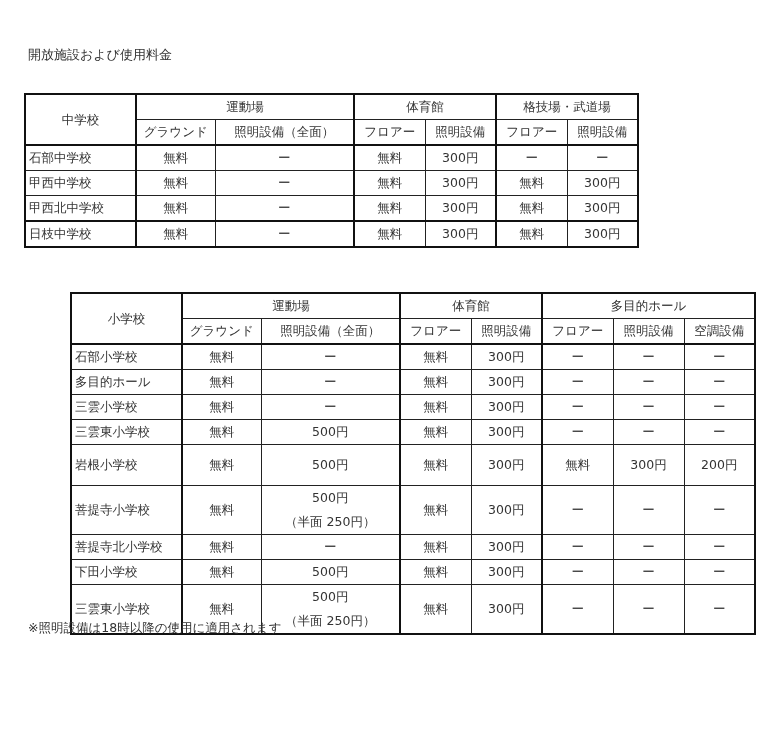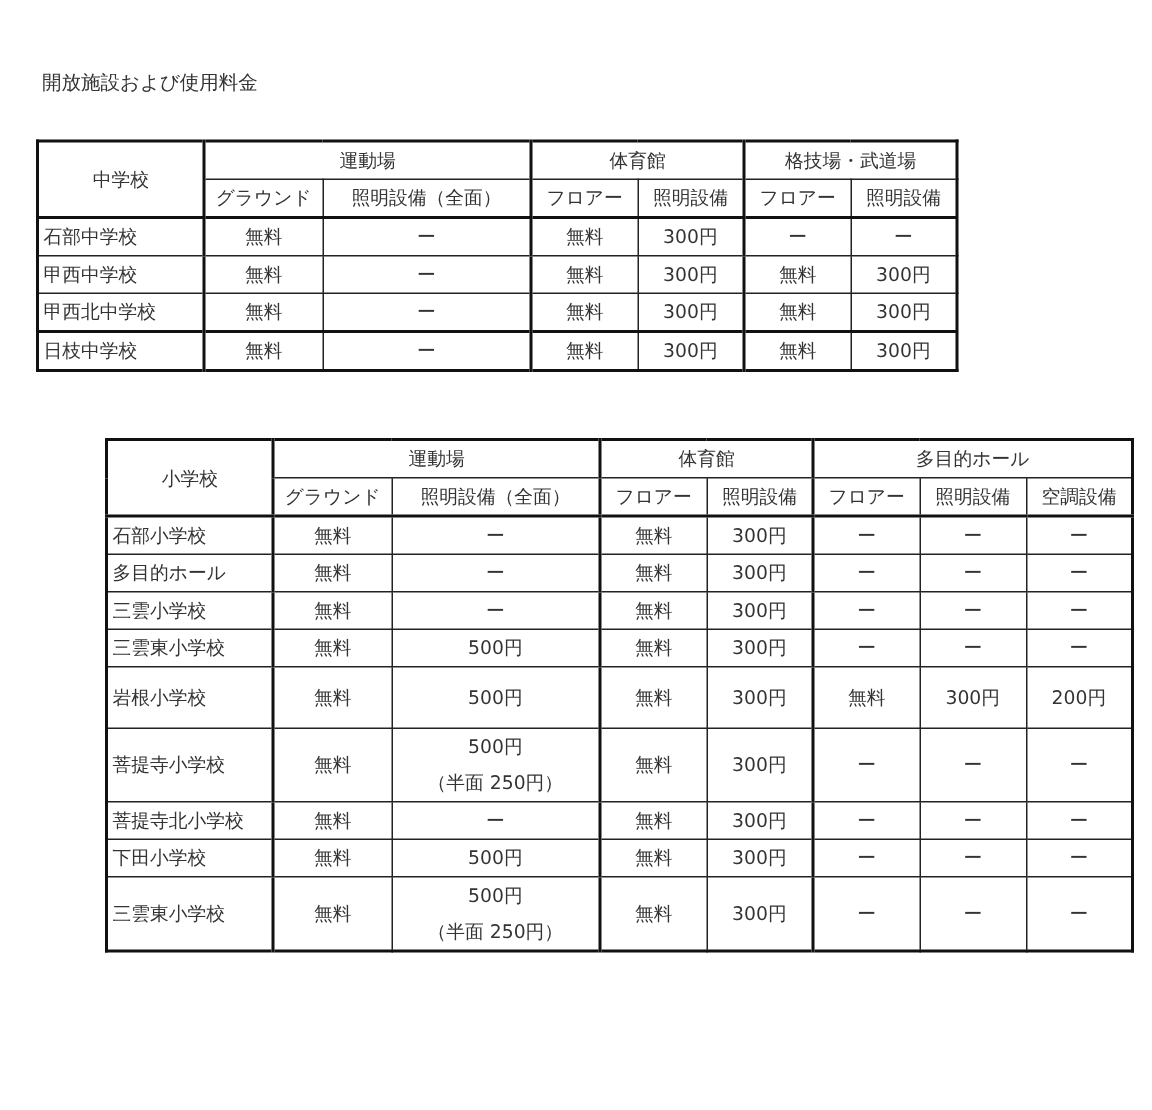--- a/index.html
+++ b/index.html
@@ -210,13 +210,14 @@
     <td class="thick-l">無料</td>
     <td>300円</td>
     <td class="thick-l">ー</td>
     <td>ー</td>
     <td>ー</td>
   </tr>
 </tbody>
   </table>
 
 <div class="notes">
+  <div>※照明設備は18時以降の使用に適用されます</div>
 </div>
 
 </body></html>

